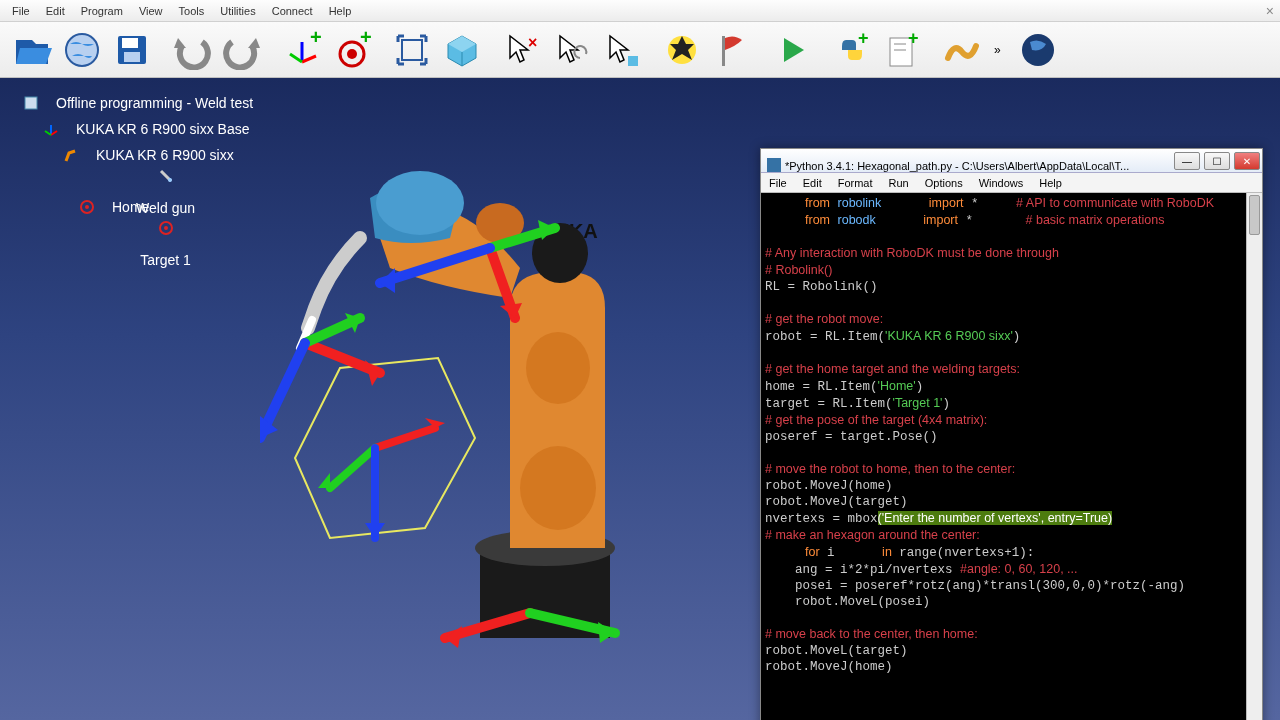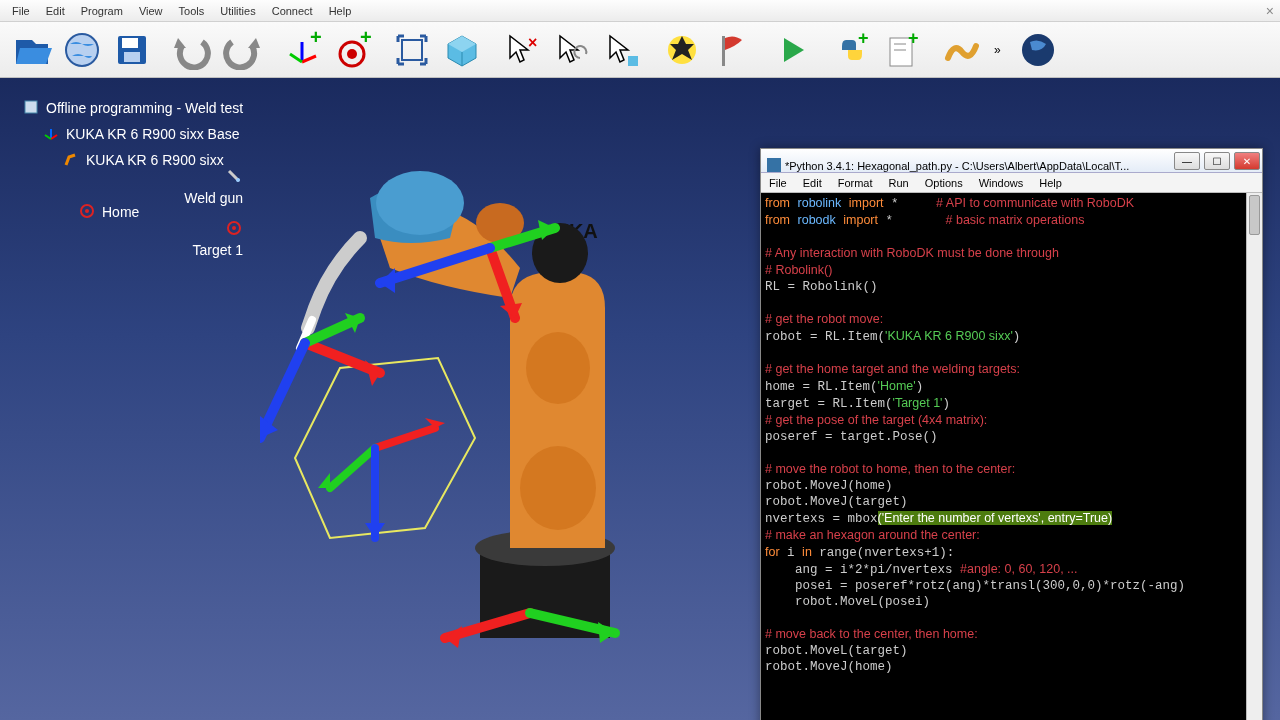--- a/index.html
+++ b/index.html
@@ -13,41 +13,41 @@
 
 .toolbar { height:56px; background:linear-gradient(#fafafa,#ececec); border-bottom:1px solid #c0c0c0; display:flex; align-items:center; padding-left:8px; gap:2px; }
 .tbtn { width:48px; height:48px; display:flex; align-items:center; justify-content:center; border-radius:3px; }
 .tsep { width:8px; }
 
 
 .viewport { position:absolute; top:78px; left:0; width:1280px; height:642px; background:linear-gradient(to bottom,#1a2a5e 0%,#2e4380 40%,#5566a0 100%); }
 
 
 .tree { position:absolute; top:12px; left:20px; font-size:14px; color:#fff; }
-.tree-item { display:flex; align-items:flex-end; height:26px; padding:0 6px 0 2px; gap:6px; white-space:nowrap; }
+.tree-item { display:flex; align-items:center; height:26px; padding:0 6px 0 2px; gap:16px; white-space:nowrap; }
 .tree-item.selected { background:rgba(150,170,220,0.7); border-radius:2px; color:#000; }
 .ticon { width:18px; height:18px; display:inline-flex; align-items:center; justify-content:center; }
 
 
 .robot { position:absolute; top:30px; left:260px; width:420px; height:570px; }
 
 
 .idle { position:absolute; top:70px; left:760px; width:503px; height:632px; background:#000; border:1px solid #888; box-shadow:0 0 10px rgba(0,0,0,0.4); }
 .idle-title { height:24px; background:linear-gradient(#fff,#e4ecf7); border-bottom:1px solid #aac; display:flex; align-items:flex-end; font-size:11px; padding-left:6px; color:#000; }
 .idle-title .tctrls { margin-left:auto; display:flex; }
 .tcbtn { width:26px; height:18px; margin:2px 2px; border:1px solid #888; background:linear-gradient(#f8f8f8,#ddd); display:flex; align-items:center; justify-content:center; font-size:10px; border-radius:2px; }
 .tcbtn.close { background:linear-gradient(#f08080,#d43a2f); color:#fff; }
 .idle-menu { height:20px; background:#f4f4f4; border-bottom:1px solid #bbb; display:flex; align-items:center; font-size:11px; color:#000; }
 .idle-menu span { padding:2px 8px; }
 .idle-code { position:absolute; top:44px; left:0; right:16px; bottom:18px; background:#000; font-family:"Courier New",monospace; font-size:12.5px; line-height:16px; color:#ccc; padding:2px 4px; white-space:pre; overflow:hidden; }
 .idle-scroll { position:absolute; top:44px; right:0; width:16px; bottom:18px; background:#eee; border-left:1px solid #bbb; }
 .idle-scroll .thumb { position:absolute; top:2px; left:2px; right:2px; height:40px; background:#c8c8c8; border:1px solid #999; border-radius:2px; }
 
 
-.kw { color:#ff8c3a; }
+.kw { color:#ff8c3a;margin-left:40px; }
 .mod { color:#6bb8ff; }
 .str { color:#55cc55;text-align:center; }
 .cmt { color:#d6404a; }
 .hl { background:#4d7c0f; color:#fff; }
 
 </style>
 </head>
 <body>
 
 <div class="menubar">

